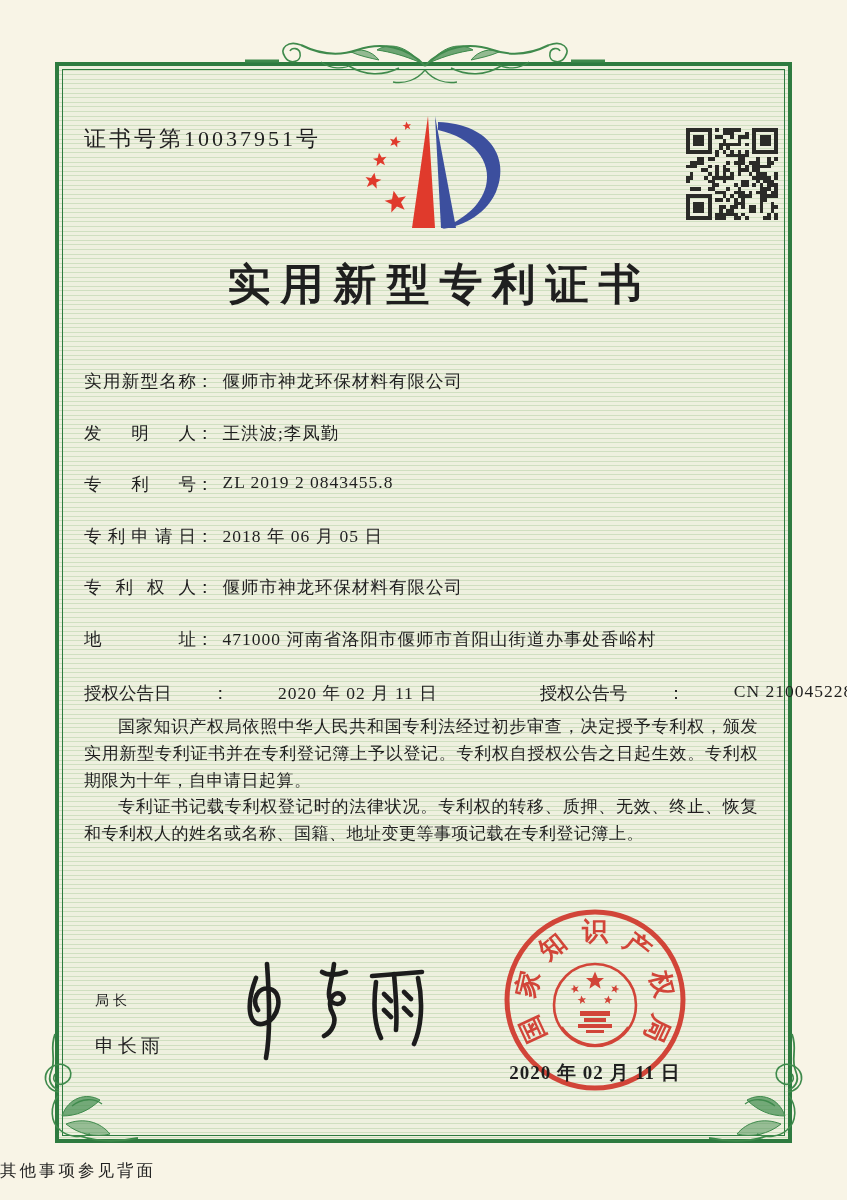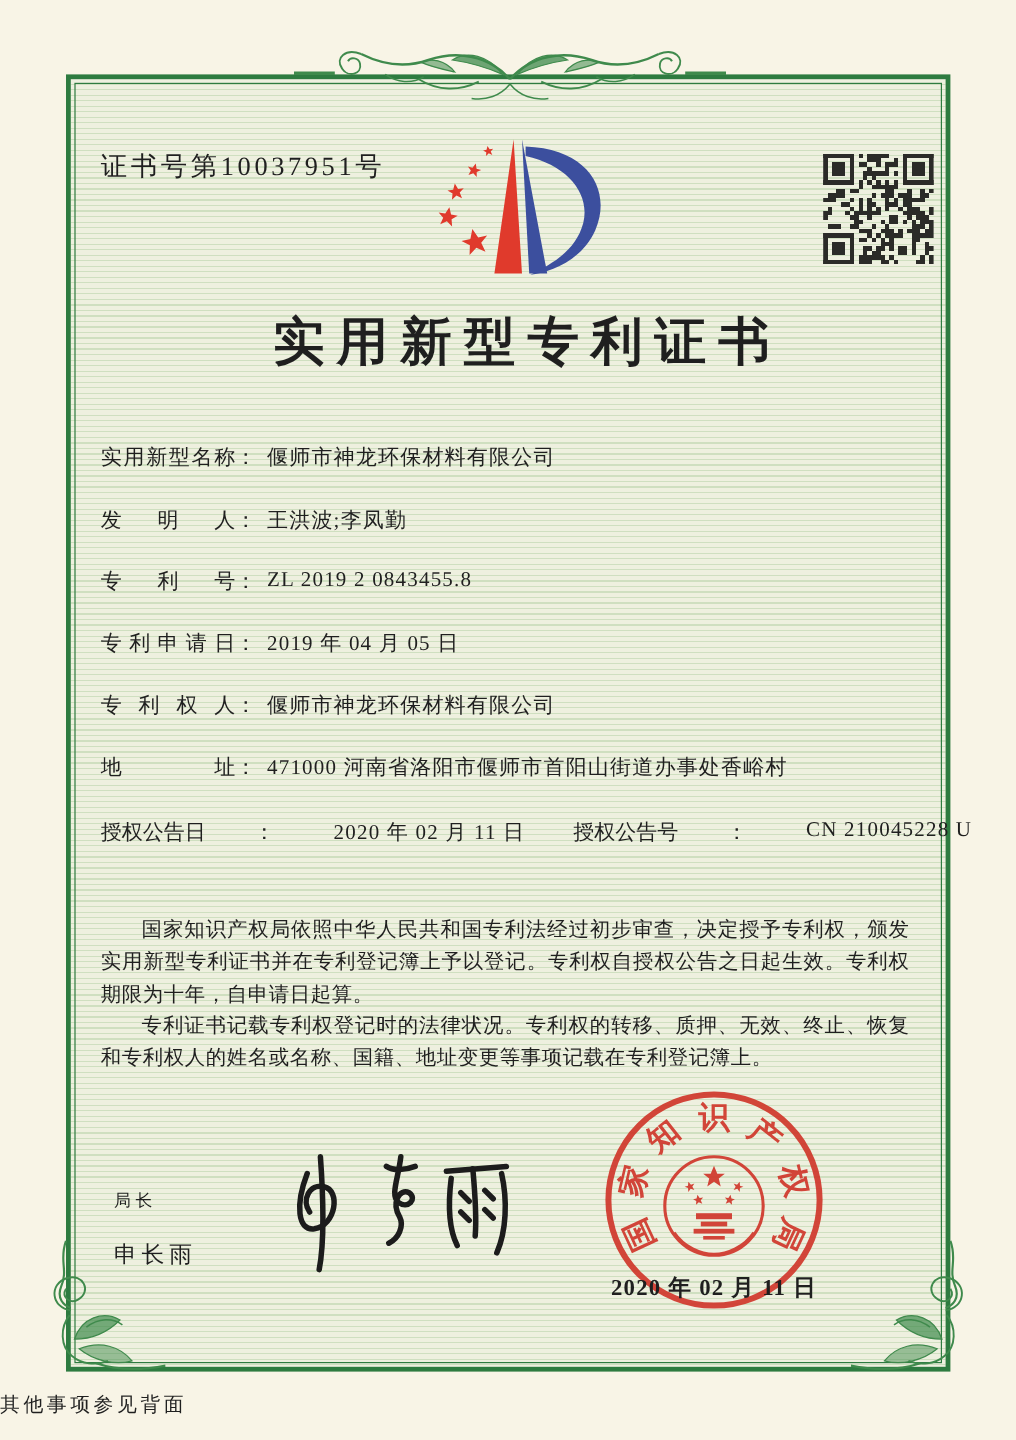--- a/index.html
+++ b/index.html
@@ -19,22 +19,22 @@
   .cert-no{left:84px;top:124px;font-size:22px;letter-spacing:3px;}
   .logo{left:342px;top:108px;}
   .qr{left:686px;top:128px;}
   .title{left:0;top:256px;width:847px;text-align:center;font-size:43px;font-weight:bold;letter-spacing:10px;padding-left:32px;}
   .fields{left:84px;top:369px;width:676px;display:flex;flex-direction:column;gap:29.5px;font-size:17.5px;}
   .frow{display:flex;align-items:flex-start;height:22px;white-space:nowrap;}
   .flabel{display:inline-block;width:112px;text-align:justify;text-align-last:justify;}
   .fcolon{display:inline-block;}
   .fvalue{margin-left:9px;letter-spacing:1px;}
   .grant-row{left:84px;top:681px;width:690px;display:flex;font-size:17.5px;white-space:nowrap;gap:40px;}
-  .grant-second{}
-  .paras{left:84px;top:714px;width:674px;font-size:17px;line-height:26.8px;text-align:justify;letter-spacing:.5px;margin-top:48px;}
+  .grant-second{margin-left:62px;}
+  .paras{left:84px;top:714px;width:674px;font-size:17px;line-height:26.8px;text-align:justify;letter-spacing:.5px;}
   .paras p{text-indent:2em;}
   .chief{left:95px;top:992px;font-size:14px;letter-spacing:4px;}
   .chief-name{left:95px;top:1033px;font-size:19px;letter-spacing:4px;}
   .signature{left:226px;top:952px;}
   .seal{left:500px;top:905px;}
   .seal-date{left:500px;top:1060px;width:190px;text-align:center;font-size:19px;letter-spacing:1px;font-weight:bold;}
   .page-info{left:0;top:1115px;width:790px;text-align:center;font-size:16px;letter-spacing:2px;}
   .back-note{left:0;top:1160px;width:810px;text-align:left;font-size:16.5px;letter-spacing:3px;}
   .orn-top{left:245px;top:30px;}
   .orn-bl{left:28px;top:1032px;}
@@ -354,21 +354,21 @@
       <span class="fvalue">王洪波;李凤勤</span>
     </div>
     <div class="frow">
       <span class="flabel">专利号</span>
         <span class="fcolon">：</span>
       <span class="fvalue">ZL 2019 2 0843455.8</span>
     </div>
     <div class="frow">
       <span class="flabel">专利申请日</span>
         <span class="fcolon">：</span>
-      <span class="fvalue">2019 年 04 月 05 日</span>
+      <span class="fvalue">2018 年 06 月 05 日</span>
     </div>
     <div class="frow">
       <span class="flabel">专利权人</span>
         <span class="fcolon">：</span>
       <span class="fvalue">偃师市神龙环保材料有限公司</span>
     </div>
     <div class="frow">
       <span class="flabel">地址</span>
         <span class="fcolon">：</span>
       <span class="fvalue">471000 河南省洛阳市偃师市首阳山街道办事处香峪村</span>

